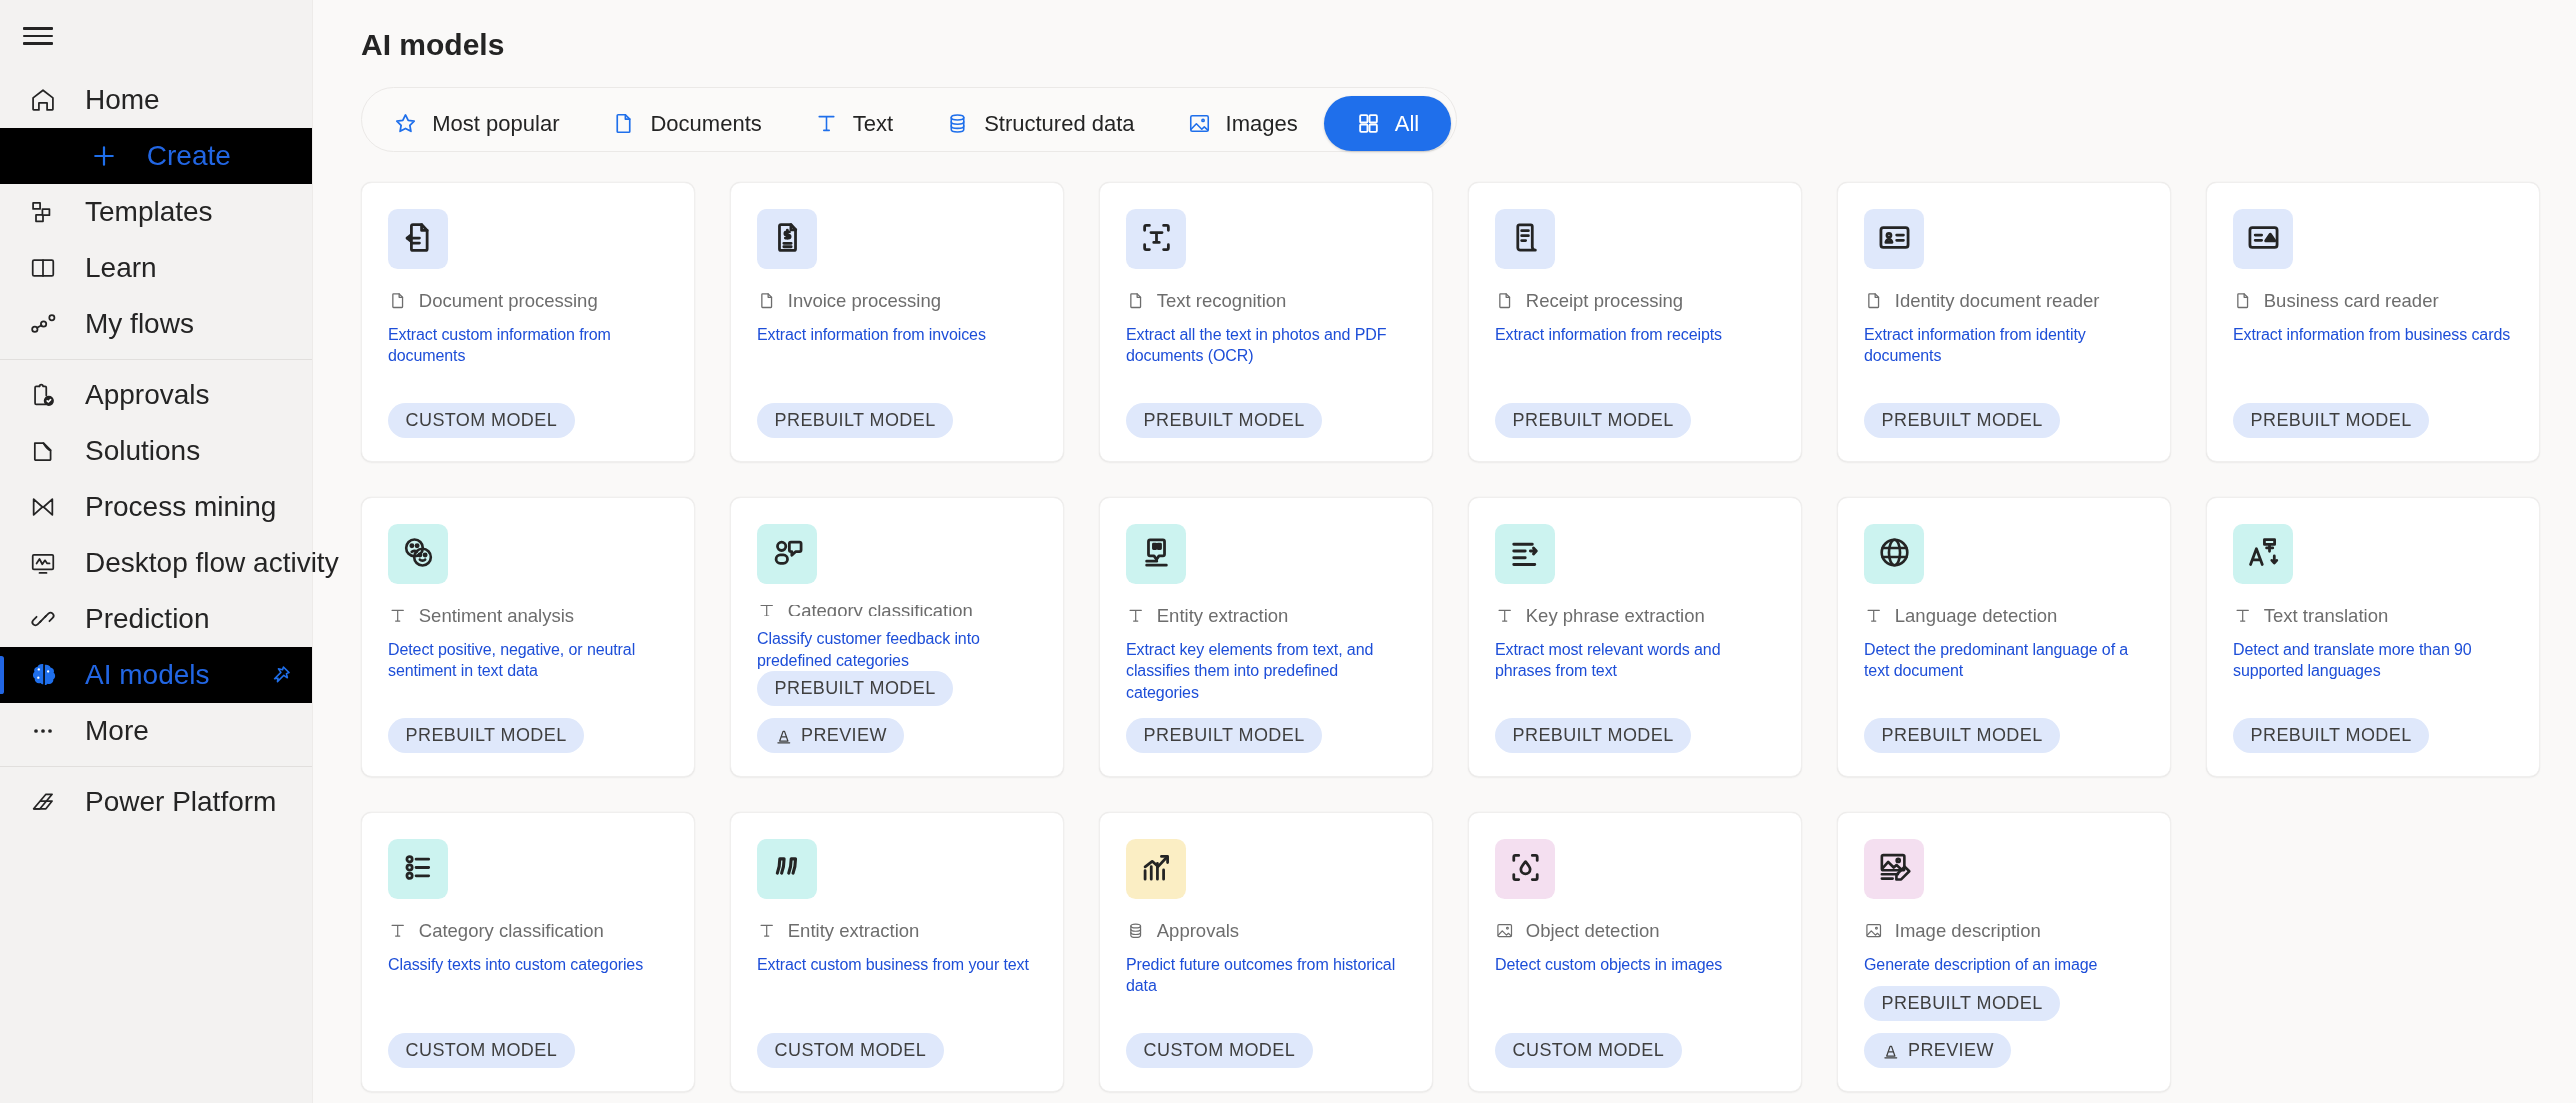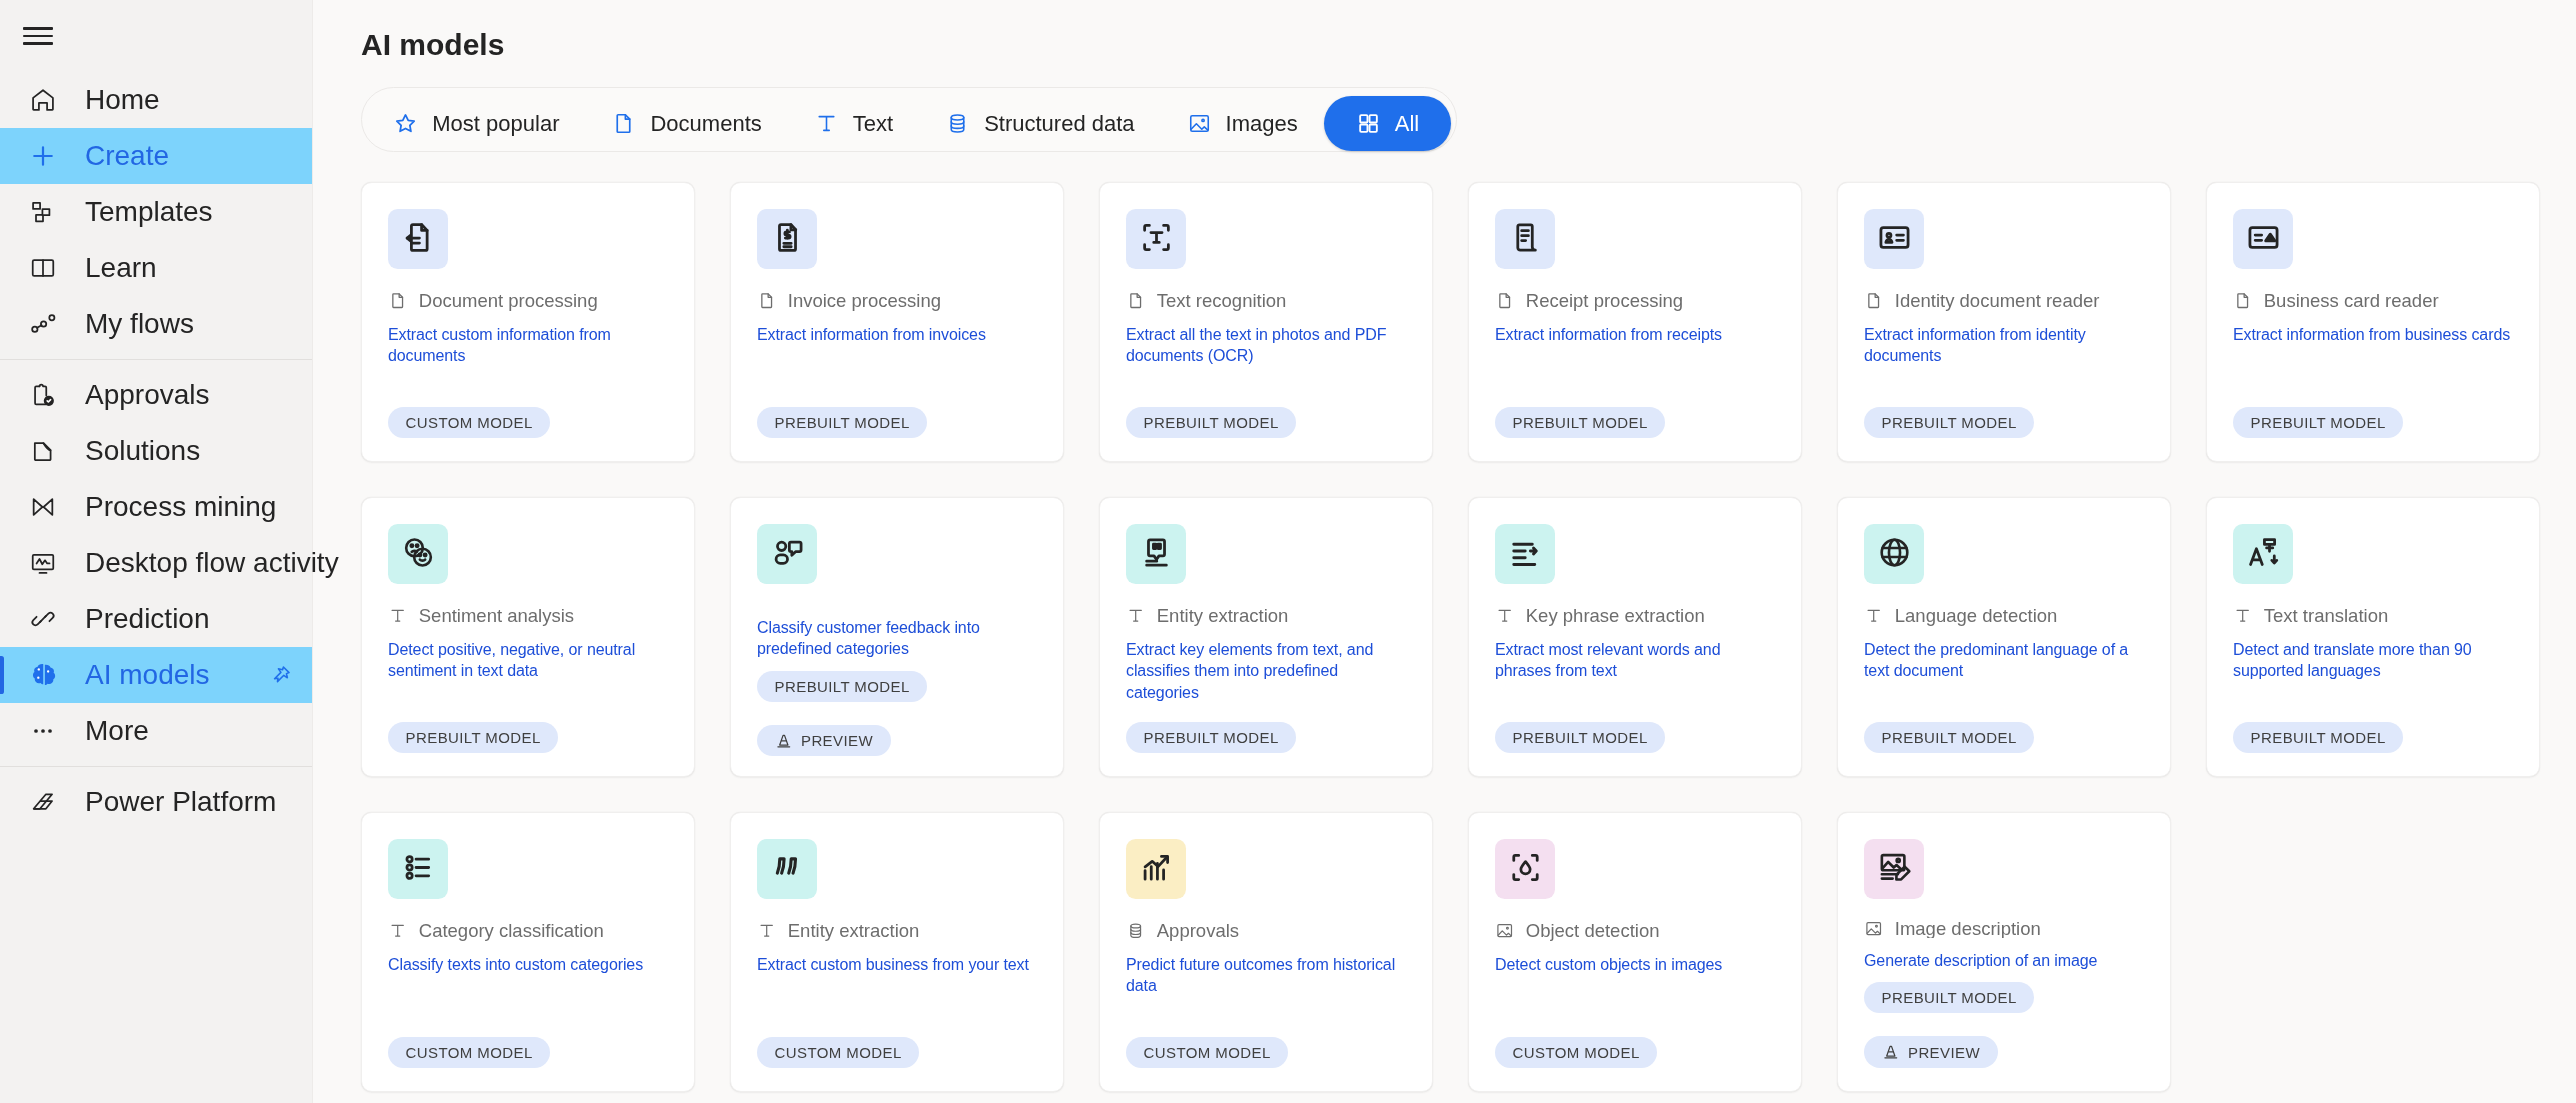--- a/index.html
+++ b/index.html
@@ -42,21 +42,21 @@
     margin-right: 23px;
   }
   .nav-item .ico svg { display: block; }
   .nav-item.active-blue { color: #2266e3; }
   .nav-item.selected::before {
     content: ""; position: absolute; left: 0; top: 8.8px; bottom: 8.8px;
     width: 4.4px; background: #2266e3; border-radius: 0 2.6px 2.6px 0;
   }
   .nav-item .lbl { white-space: nowrap; }
   .nav-item .pin { margin-left: auto; display: flex; align-items: center; }
-  .nav-item.hoverish { background: #7dd3fc; }
+  .nav-item.hoverish { background: #000000; justify-content: center; }
 
   
   .main {
     flex: 1; height: 100%; background: #faf9f8;
     padding: 0 0 0 0; overflow: hidden;
     display: flex; flex-direction: column;
   }
   .page-title {
     font-size: 30px; font-weight: 600; color: #242424;
     padding: 28px 0 0 48px;
@@ -114,25 +114,24 @@
   .card .headline {
     font-size: 16px; font-weight: 400; color: #1d4ed8;
     line-height: 1.32; letter-spacing: -0.1px;
   }
   .card .badges {
     margin-top: auto; display: flex; gap: 12.3px; align-items: center;
     flex-wrap: wrap;
   }
   .badge {
     background: #dfe8fb; color: #3f3f3f;
-    font-size: 15px; letter-spacing: 0.4px;
+    font-size: 18px; letter-spacing: 0.4px;
     border-radius: 879px; padding: 7px 17.6px;
     display: flex; align-items: center; gap: 8.8px;
     white-space: nowrap;
-    margin-top: 11px;
   }
   .badge.preview { background: #dfe8fb; align-items: flex-end; }
   .badge .bi { display: flex; align-items: center; }
 </style>
 </head>
 <body>
 
 <div class="app">
 
   <aside class="sidebar">

